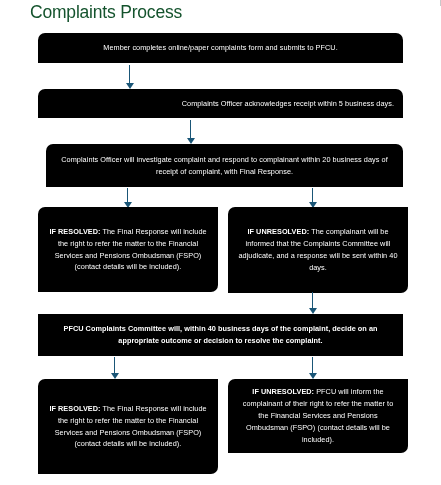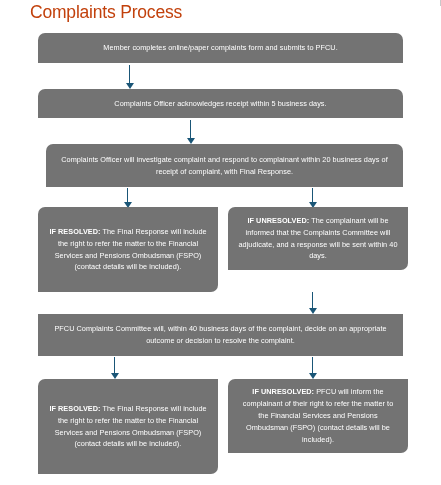--- a/index.html
+++ b/index.html
@@ -20,38 +20,38 @@
     width: 441px;
     height: 485px;
   }
 
   .page-title {
     position: absolute;
     left: 30px;
     top: 2px;
     font-size: 17.5px;
     font-weight: 400;
-    color: #c2410c;
+    color: #14532d;
     letter-spacing: -0.2px;
     white-space: nowrap;
   }
 
   
   .corner-tick {
     position: absolute;
     right: 0px;
     top: 0px;
     width: 1px;
     height: 6px;
     background: #c9c9c9;
   }
 
   .flow-box {
     position: absolute;
-    background: #737373;
+    background: #000000;
     color: #ffffff;
     box-sizing: border-box;
     display: flex;
     align-items: center;
     justify-content: center;
     text-align: center;
     font-size: 7.3px;
     line-height: 1.62;
     padding: 5px 9px;
     letter-spacing: 0.05px;
@@ -101,21 +101,21 @@
 
   <div class="flow-box r-top" style="left:38px; top:33px; width:365px; height:30px;">
     <span class="box-text">Member completes online/paper complaints form and submits to PFCU.</span>
   </div>
 
   <div class="arrow" style="left:125px; top:65px; height:24px;">
     <div class="shaft"></div>
       <div class="head"></div>
   </div>
 
-  <div class="flow-box r-top" style="left:38px; top:89px; width:365px; height:29px;">
+  <div class="flow-box r-top" style="left:38px; top:89px; width:365px; height:29px;text-align:right;">
     <span class="box-text">Complaints Officer acknowledges receipt within 5 business days.</span>
   </div>
 
   <div class="arrow" style="left:186px; top:120px; height:24px;">
     <div class="shaft"></div>
       <div class="head"></div>
   </div>
 
   <div class="flow-box r-top" style="left:46px; top:144px; width:357px; height:43px;justify-content:flex-end;">
     <span class="box-text">Complaints Officer will investigate complaint and respond to complainant within 20 business days of receipt of complaint, with Final Response.</span>
@@ -128,30 +128,30 @@
 
   <div class="arrow" style="left:308px; top:188px; height:20px;">
     <div class="shaft"></div>
       <div class="head"></div>
   </div>
 
   <div class="flow-box r-tl-br" style="left:38px; top:207px; width:180px; height:85px;">
     <span class="box-text"><b>IF RESOLVED:</b><span> The Final Response will include the right to refer the matter to the Financial Services and Pensions Ombudsman (FSPO) (contact details will be included).</span></span>
   </div>
 
-  <div class="flow-box r-tl-br" style="left:228px; top:207px; width:180px; height:63px;">
+  <div class="flow-box r-tl-br" style="left:228px; top:207px; width:180px; height:86px;">
     <span class="box-text"><b>IF UNRESOLVED:</b><span> The complainant will be informed that the Complaints Committee will adjudicate, and a response will be sent within 40 days.</span></span>
   </div>
 
   <div class="arrow" style="left:308px; top:292px; height:22px;">
     <div class="shaft"></div>
       <div class="head"></div>
   </div>
 
-  <div class="flow-box r-square" style="left:38px; top:314px; width:365px; height:42px;">
+  <div class="flow-box r-square" style="left:38px; top:314px; width:365px; height:42px;font-weight:bold;">
     <span class="box-text">PFCU Complaints Committee will, within 40 business days of the complaint, decide on an appropriate outcome or decision to resolve the complaint.</span>
   </div>
 
   <div class="arrow" style="left:110px; top:357px; height:22px;">
     <div class="shaft"></div>
       <div class="head"></div>
   </div>
 
   <div class="arrow" style="left:308px; top:357px; height:22px;">
     <div class="shaft"></div>

